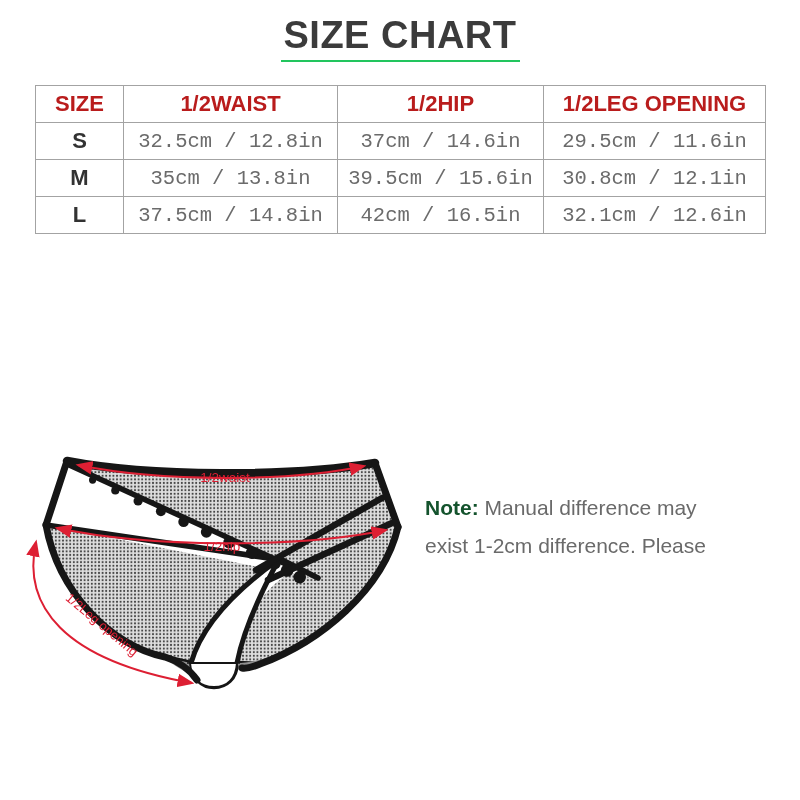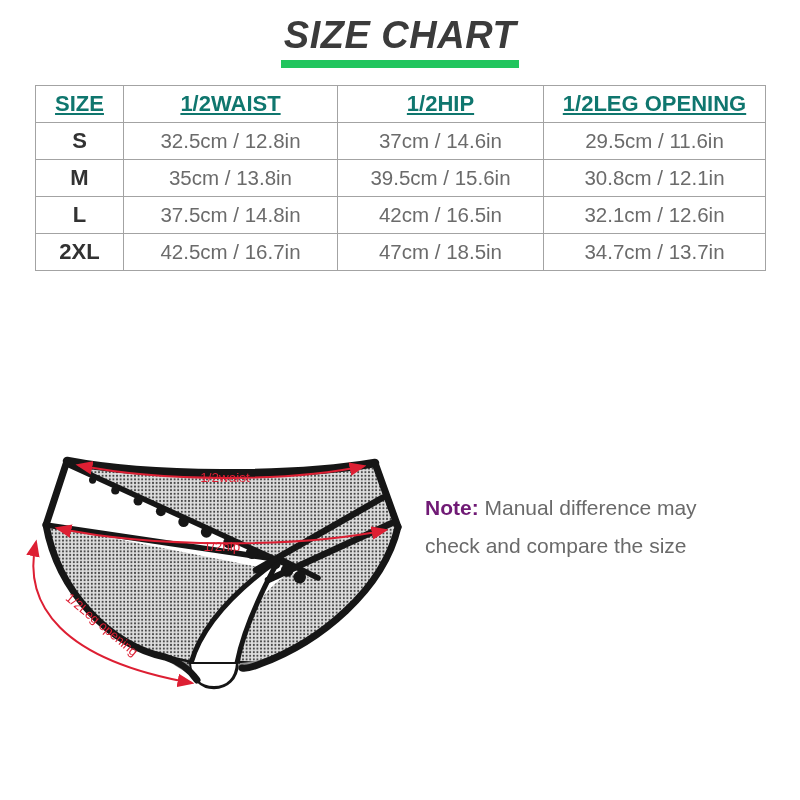--- a/index.html
+++ b/index.html
@@ -2,41 +2,41 @@
 <html><head>
 <meta charset="utf-8">
 <style>
   html,body{margin:0;padding:0;background:#fff;}
   body{width:800px;height:800px;position:relative;font-family:"Liberation Sans",sans-serif;overflow:hidden;}
   .page{position:absolute;inset:0;background:#fff;}
 
   
   .title-wrap{position:absolute;top:14px;left:0;width:800px;text-align:center;}
   .title{display:inline-block;font-size:38px;font-weight:bold;color:#3b3b3b;letter-spacing:0.5px;
-         border-bottom:8px solid #22c55e;padding:0 3px 3px 3px;font-style:italic;}
+         border-bottom:2px solid #22c55e;padding:0 3px 3px 3px;}
 
   
   table.size-table{position:absolute;left:35px;top:85px;width:730px;border-collapse:collapse;table-layout:fixed;}
   table.size-table col.c0{width:88px;}
   table.size-table col.c1{width:214px;}
   table.size-table col.c2{width:206px;}
   table.size-table col.c3{width:222px;}
   table.size-table th, table.size-table td{
       border:1px solid #a3a3a3;height:36px;text-align:center;vertical-align:middle;padding:0;}
-  table.size-table th{font-size:22px;font-weight:bold;color:#0f766e;text-decoration:underline;}
+  table.size-table th{font-size:22px;font-weight:bold;color:#b91c1c;}
   td.size-cell{font-size:22px;font-weight:bold;color:#323232;}
-  td.val-cell{font-size:20.5px;font-weight:normal;color:#6b6b6b;}
+  td.val-cell{font-size:20.5px;font-weight:normal;color:#6b6b6b;font-family:Liberation Mono, monospace;}
 
   
   .diagram{position:absolute;left:0px;top:420px;width:460px;height:310px;}
   .ann-text{font-family:"Liberation Sans",sans-serif;}
 
   
   .note{position:absolute;left:425px;top:489px;width:345px;font-size:21px;line-height:38px;color:#6a6a6a;}
-  .note b{color:#701a75;font-weight:bold;}
+  .note b{color:#14532d;font-weight:bold;}
 </style>
 </head>
 <body>
 
 <div class="page">
 
   <div class="title-wrap">
     <span class="title">SIZE CHART</span>
   </div>
 
@@ -64,26 +64,20 @@
       <td class="size-cell">M</td>
       <td class="val-cell">35cm / 13.8in</td>
       <td class="val-cell">39.5cm / 15.6in</td>
       <td class="val-cell">30.8cm / 12.1in</td>
     </tr>
     <tr>
       <td class="size-cell">L</td>
       <td class="val-cell">37.5cm / 14.8in</td>
       <td class="val-cell">42cm / 16.5in</td>
       <td class="val-cell">32.1cm / 12.6in</td>
-    </tr>
-    <tr>
-      <td class="size-cell">2XL</td>
-      <td class="val-cell">42.5cm / 16.7in</td>
-      <td class="val-cell">47cm / 18.5in</td>
-      <td class="val-cell">34.7cm / 13.7in</td>
     </tr>
   </tbody>
     </table>
 
   <svg class="diagram" viewBox="0 0 460 310">
     <defs>
       <pattern id="mesh" width="3.6" height="3.6" patternUnits="userSpaceOnUse">
         <rect width="3.6" height="3.6" fill="#dedede"></rect>
         <circle cx="1.8" cy="1.8" r="1.02" fill="#3e3e3e"></circle>
       </pattern>
@@ -138,16 +132,16 @@
       <path d="M 57,108 C 150,128 300,128 386,110" marker-start="url(#arrow)" marker-end="url(#arrow)"></path>
       <path d="M 36,122 C 22,185 62,240 192,263" marker-start="url(#arrow)" marker-end="url(#arrow)"></path>
     </g>
     <text class="ann-text" x="225" y="62" text-anchor="middle" font-size="13.5" fill="#dd1f33">1/2waist</text>
     <text class="ann-text" x="222" y="131" text-anchor="middle" font-size="13.5" fill="#dd1f33">1/2hip</text>
     <text class="ann-text" text-anchor="middle" font-size="13" fill="#dd1f33" transform="translate(99,208) rotate(40)">1/2Leg opening</text>
   </svg>
 
   <div class="note">
     <div><b>Note:</b> <span>Manual difference may</span></div>
-    <div>check and compare the size</div>
+    <div>exist 1-2cm difference. Please</div>
   </div>
 
 </div>
 
 </body></html>

